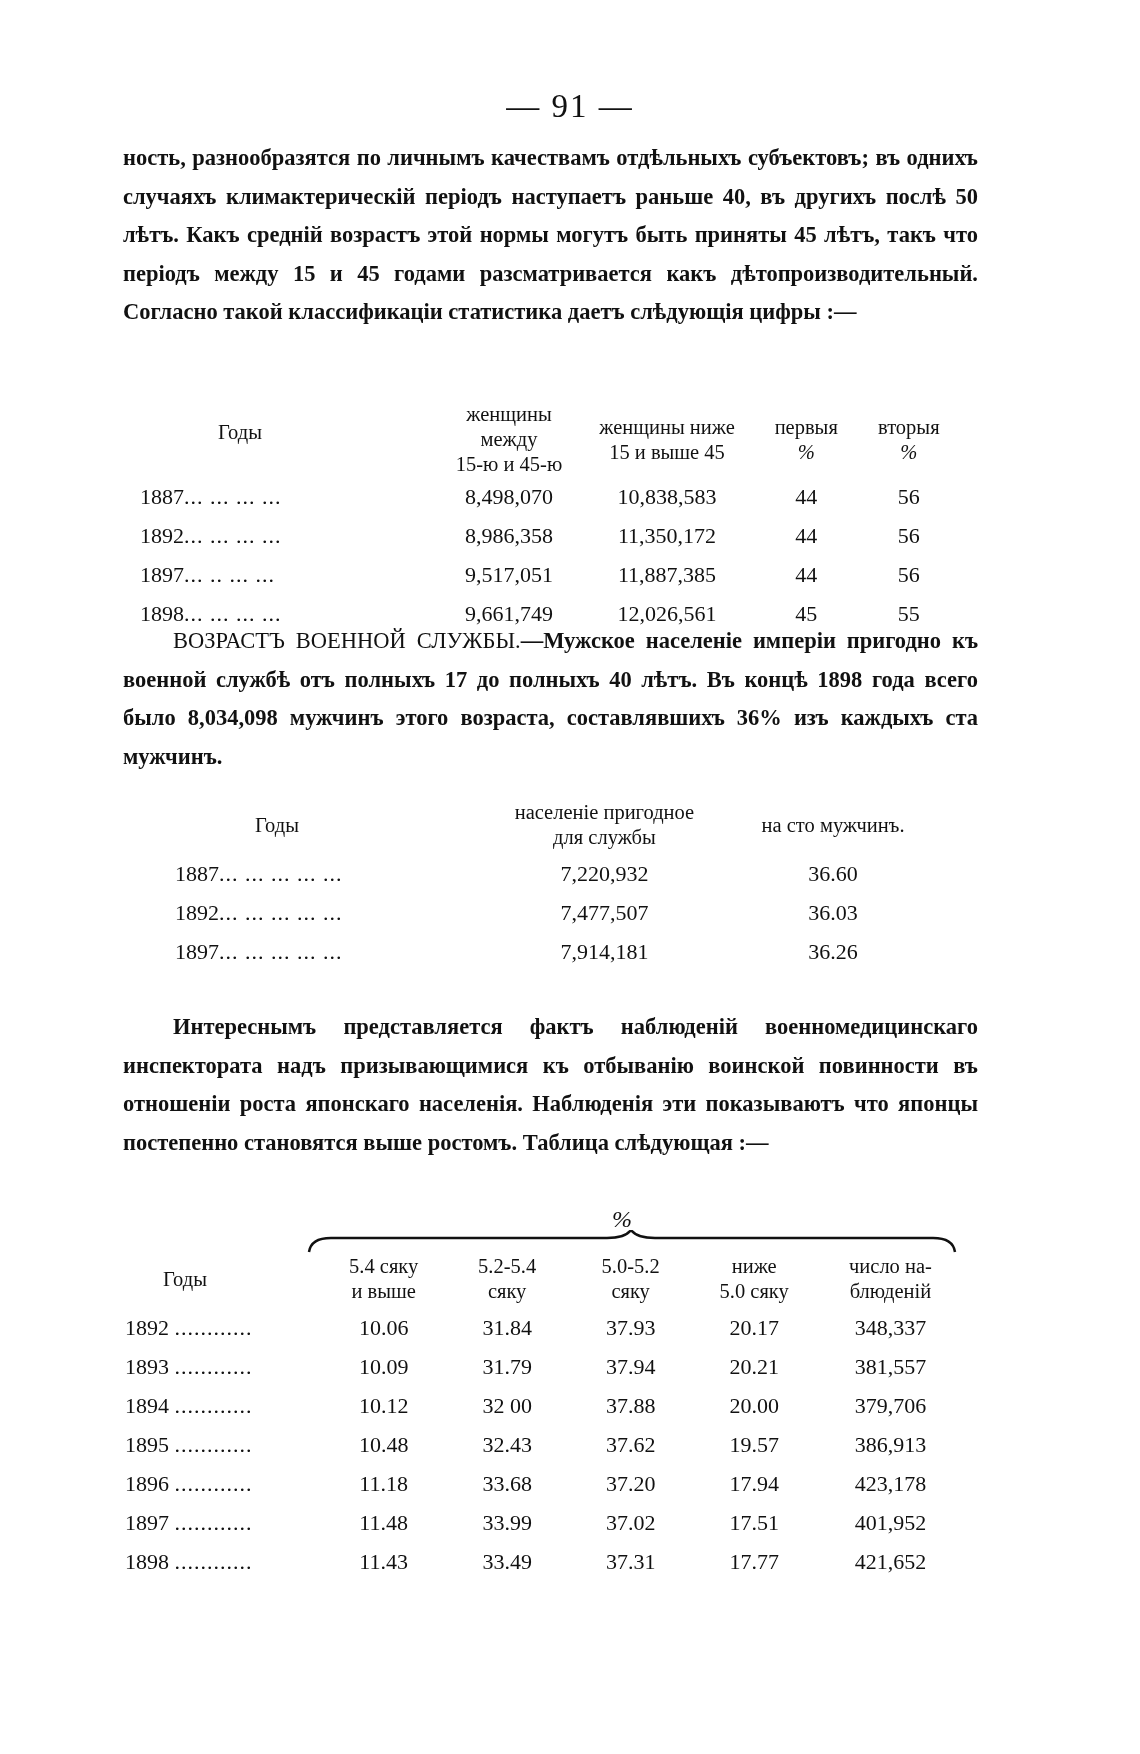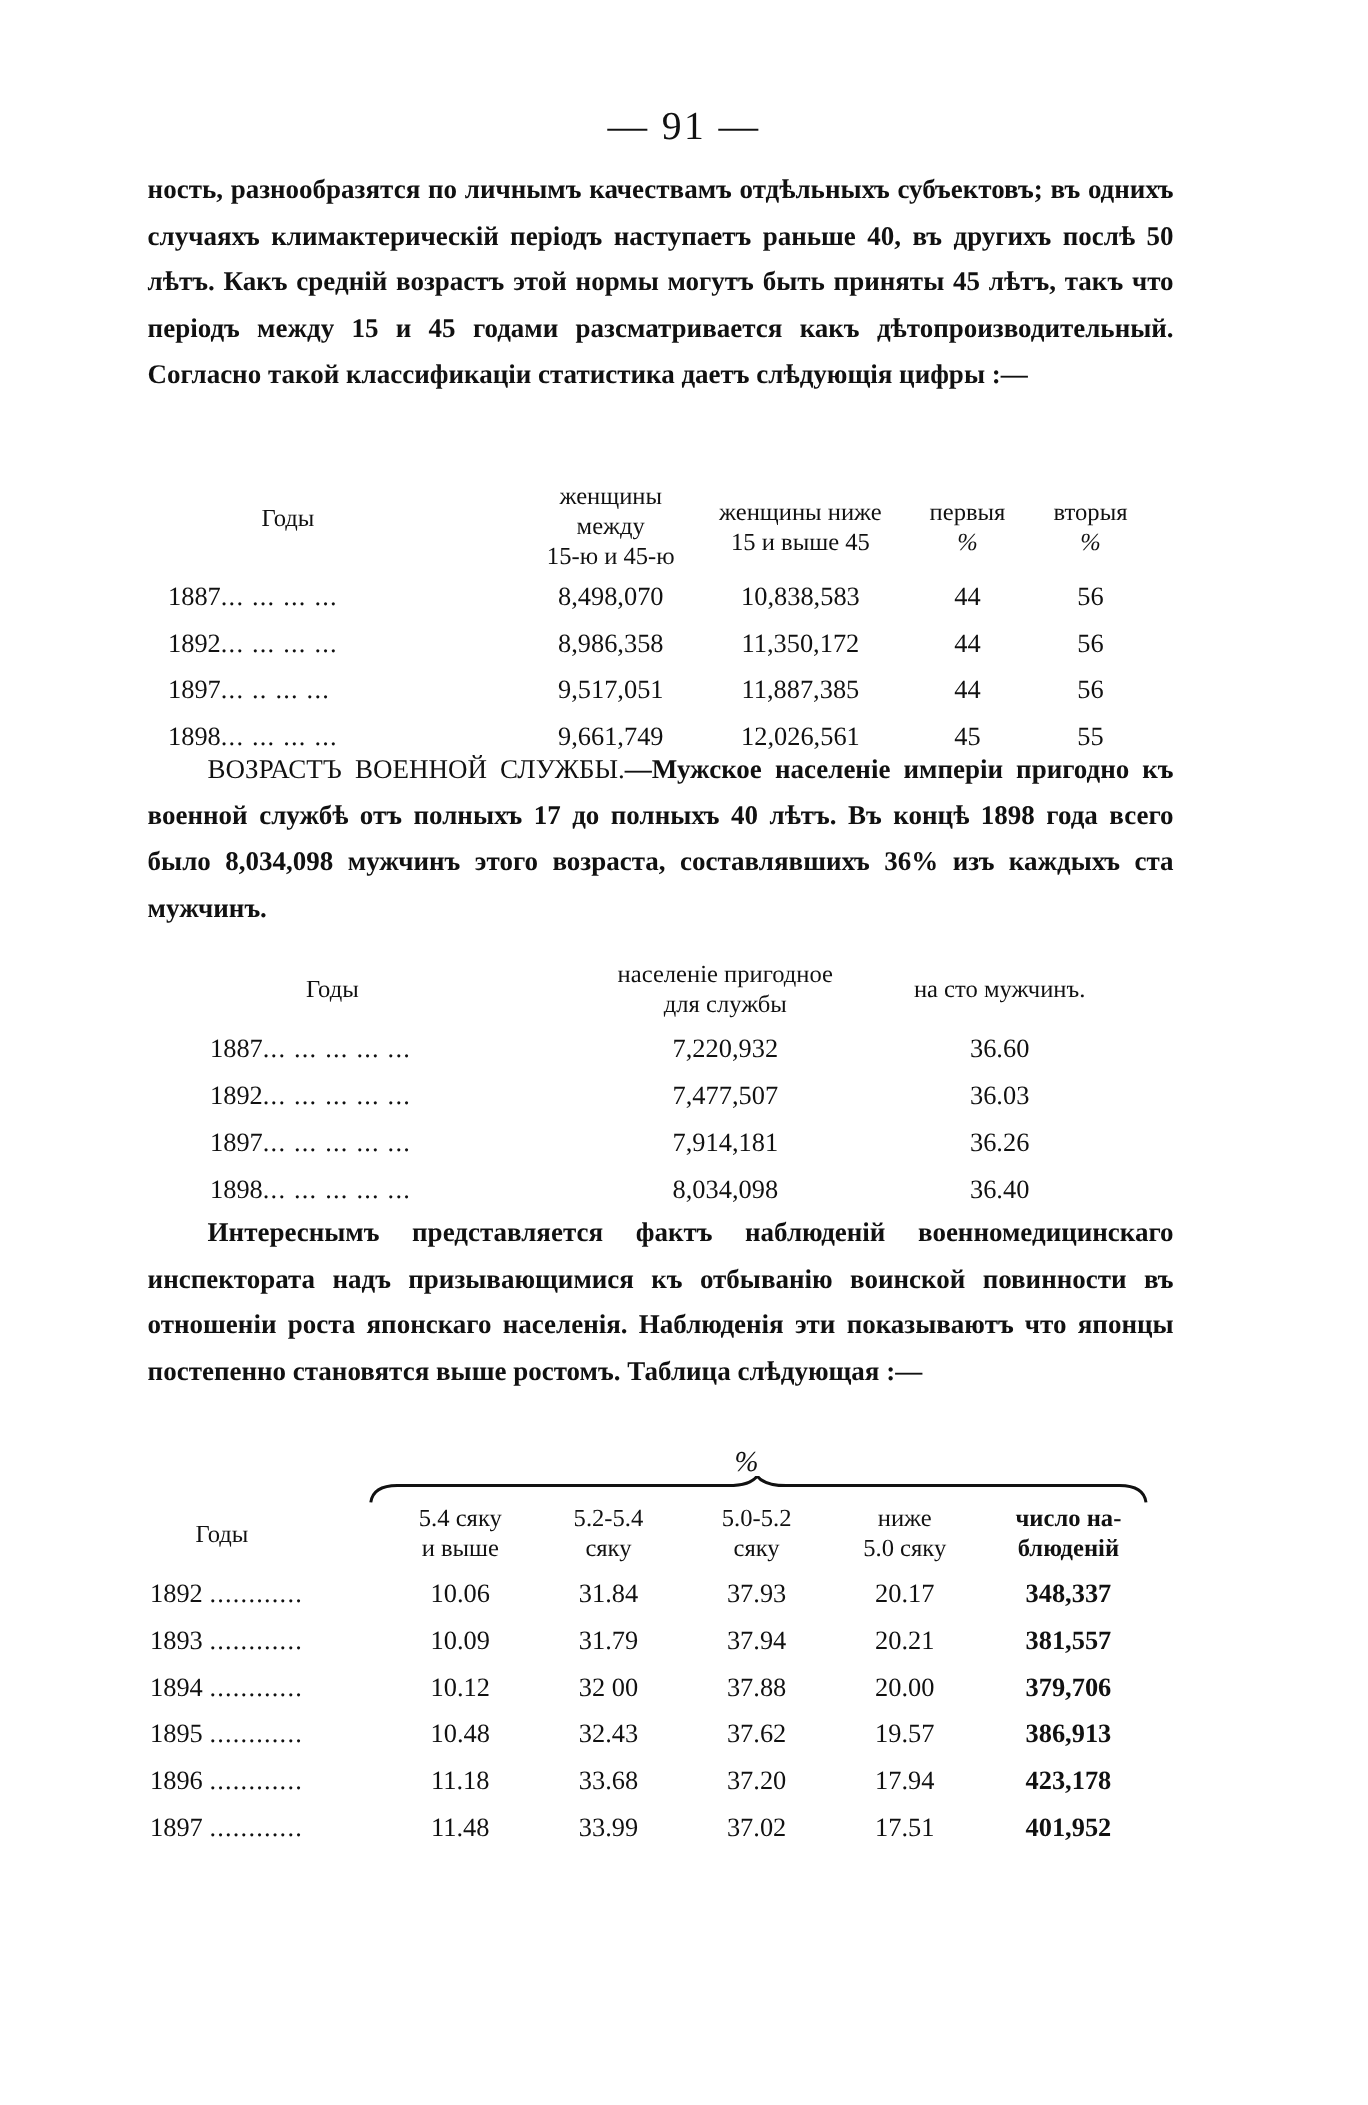--- a/index.html
+++ b/index.html
@@ -48,21 +48,21 @@
   .t2 th.c-year { padding-left: 80px; }
 
   
   .brace-label { position: absolute; top: 1206px; left: 612px; font-size: 24px; font-style: italic; }
   .brace { position: absolute; top: 1230px; left: 307px; width: 650px; height: 24px; }
   .t3 { left: 125px; top: 1250px; width: 840px; }
   .t3 th { height: 58px; }
   .t3 td { height: 39px; }
   .t3 .c-year { width: 165px; text-align: left; white-space: nowrap; }
   .t3 .c-num { width: 130px; text-align: center; }
-  .t3 .c-last { width: 155px; text-align: center; font-weight: bold; }
+  .t3 .c-last { width: 155px; text-align: center; }
   .t3 th.c-year { padding-left: 38px; }
   .dots { letter-spacing: 1px; }
 </style>
 </head>
 <body>
 
 <div class="page-number">— 91 —</div>
 
 <div class="para p1">
   <span>ность, разнообразятся по личнымъ качествамъ отдѣльныхъ субъектовъ; въ однихъ случаяхъ климактерическій періодъ наступаетъ раньше 40, въ другихъ послѣ 50 лѣтъ. Какъ средній возрастъ этой нормы могутъ быть приняты 45 лѣтъ, такъ что періодъ между 15 и 45 годами разсматривается какъ дѣтопроизводительный. Согласно такой классификаціи статистика даетъ слѣдующія цифры :—</span>
@@ -145,25 +145,20 @@
     </tr>
     <tr>
       <td class="c-year"><span>1892</span><span class="dots">... ... ... ... ...</span></td>
       <td class="c-a">7,477,507</td>
       <td class="c-b">36.03</td>
     </tr>
     <tr>
       <td class="c-year"><span>1897</span><span class="dots">... ... ... ... ...</span></td>
       <td class="c-a">7,914,181</td>
       <td class="c-b">36.26</td>
-    </tr>
-    <tr>
-      <td class="c-year"><span>1898</span><span class="dots">... ... ... ... ...</span></td>
-      <td class="c-a">8,034,098</td>
-      <td class="c-b">36.40</td>
     </tr>
   </tbody>
 </table>
 
 <div class="para p3">
   <span class="indent"></span><span>Интереснымъ представляется фактъ наблюденій военномедицинскаго инспектората надъ призывающимися къ отбыванію воинской повинности въ отношеніи роста японскаго населенія. Наблюденія эти показываютъ что японцы постепенно становятся выше ростомъ. Таблица слѣдующая :—</span>
 </div>
 
 <div class="brace-label">%</div>
 <svg class="brace" viewBox="0 0 650 24" preserveAspectRatio="none">
@@ -223,14 +218,22 @@
         <td class="c-last">423,178</td>
       </tr>
       <tr>
         <td class="c-year"><span>1897</span> <span class="dots">............</span></td>
         <td class="c-num">11.48</td>
         <td class="c-num">33.99</td>
         <td class="c-num">37.02</td>
         <td class="c-num">17.51</td>
         <td class="c-last">401,952</td>
       </tr>
+      <tr>
+        <td class="c-year"><span>1898</span> <span class="dots">............</span></td>
+        <td class="c-num">11.43</td>
+        <td class="c-num">33.49</td>
+        <td class="c-num">37.31</td>
+        <td class="c-num">17.77</td>
+        <td class="c-last">421,652</td>
+      </tr>
     </tbody>
 </table>
 
 </body></html>

